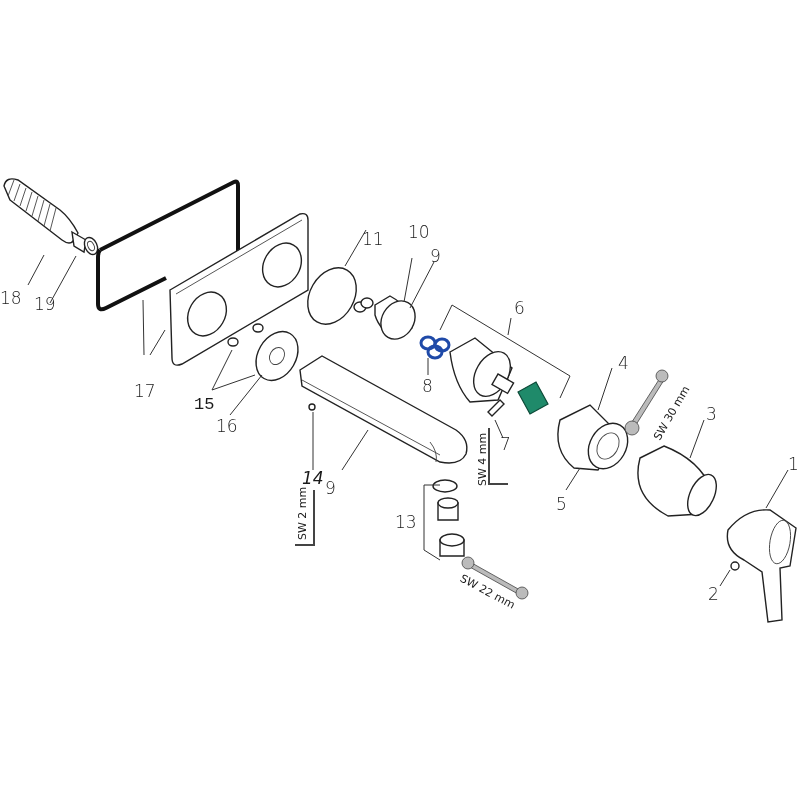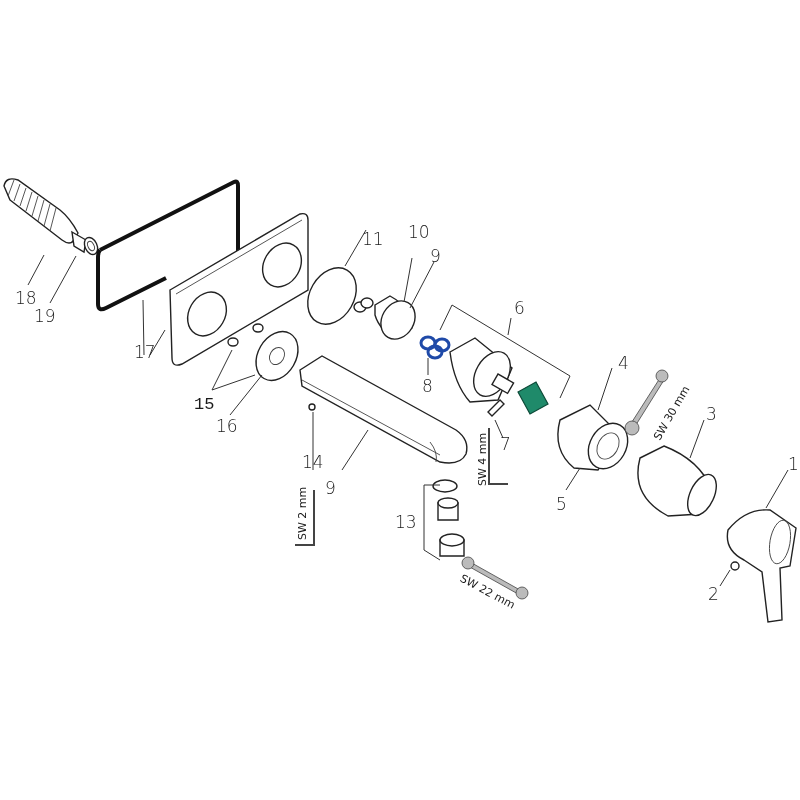--- a/index.html
+++ b/index.html
@@ -142,32 +142,32 @@
     <line x1="342" y1="470" x2="368" y2="430"></line>
     <polyline points="440,485 424,485 424,550 440,560"></polyline>
     <line x1="612" y1="368" x2="598" y2="410"></line>
     <line x1="566" y1="490" x2="580" y2="468"></line>
     <line x1="704" y1="420" x2="690" y2="458"></line>
     <line x1="788" y1="470" x2="766" y2="508"></line>
     <line x1="720" y1="586" x2="730" y2="570"></line>
   </g>
 </svg>
 
-<span class="lbl" style="left:15px;top:290px;">18</span>
-<span class="lbl" style="left:34px;top:308px;">19</span>
-<span class="lbl" style="left:134px;top:344px;">17</span>
+<span class="lbl" style="left:0px;top:290px;">18</span>
+<span class="lbl" style="left:34px;top:296px;">19</span>
+<span class="lbl" style="left:134px;top:383px;">17</span>
 <span class="lbl" style="left:194px;top:396px;font-family:Liberation Mono, monospace;">15</span>
 <span class="lbl" style="left:216px;top:418px;">16</span>
 <span class="lbl" style="left:362px;top:210px;margin-top:21px;">11</span>
 <span class="lbl" style="left:408px;top:224px;">10</span>
 <span class="lbl" style="left:430px;top:248px;">9</span>
 <span class="lbl" style="left:514px;top:300px;">6</span>
 <span class="lbl" style="left:422px;top:378px;">8</span>
 <span class="lbl" style="left:500px;top:436px;">7</span>
-<span class="lbl" style="left:302px;top:454px;">14</span>
+<span class="lbl" style="left:302px;top:470px;font-style:italic;">14</span>
 <span class="lbl" style="left:325px;top:480px;">9</span>
 <span class="lbl" style="left:395px;top:514px;">13</span>
 <span class="lbl" style="left:618px;top:355px;">4</span>
 <span class="lbl" style="left:556px;top:496px;">5</span>
 <span class="lbl" style="left:706px;top:406px;">3</span>
 <span class="lbl" style="left:788px;top:456px;">1</span>
 <span class="lbl" style="left:708px;top:586px;">2</span>
 
 <span class="tool" style="left:651px;top:436px;transform:rotate(-60deg);">SW 30 mm</span>
 <span class="tool" style="left:476px;top:486px;transform:rotate(-90deg);">SW 4 mm</span>

